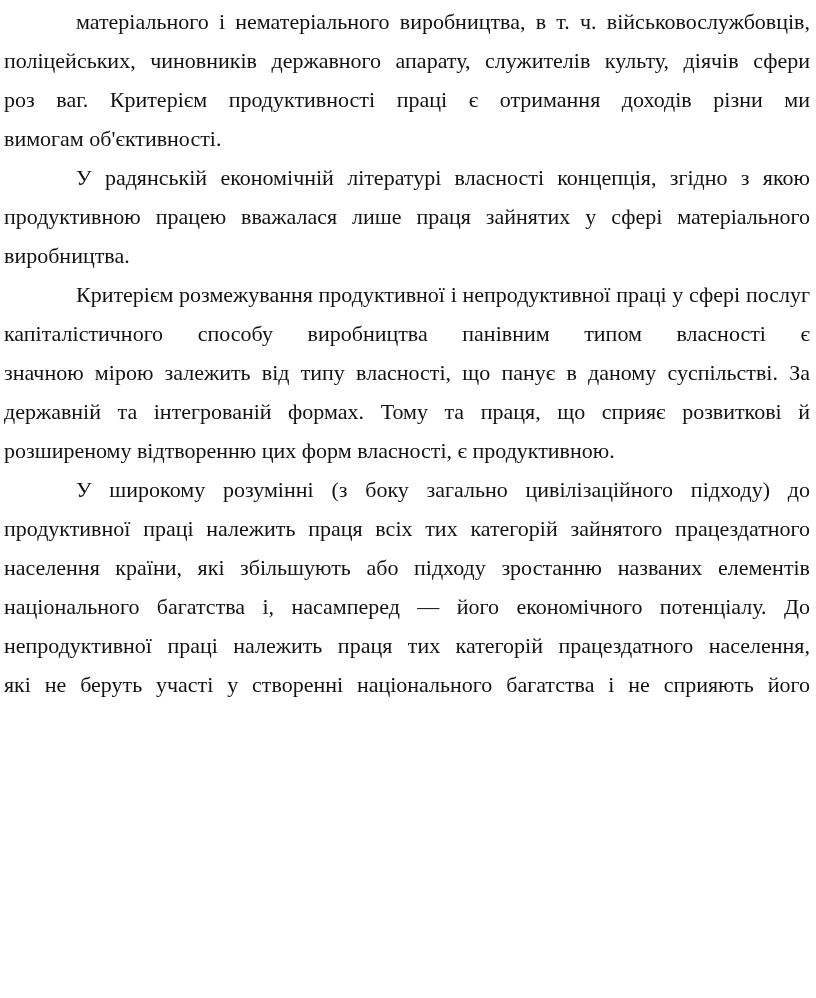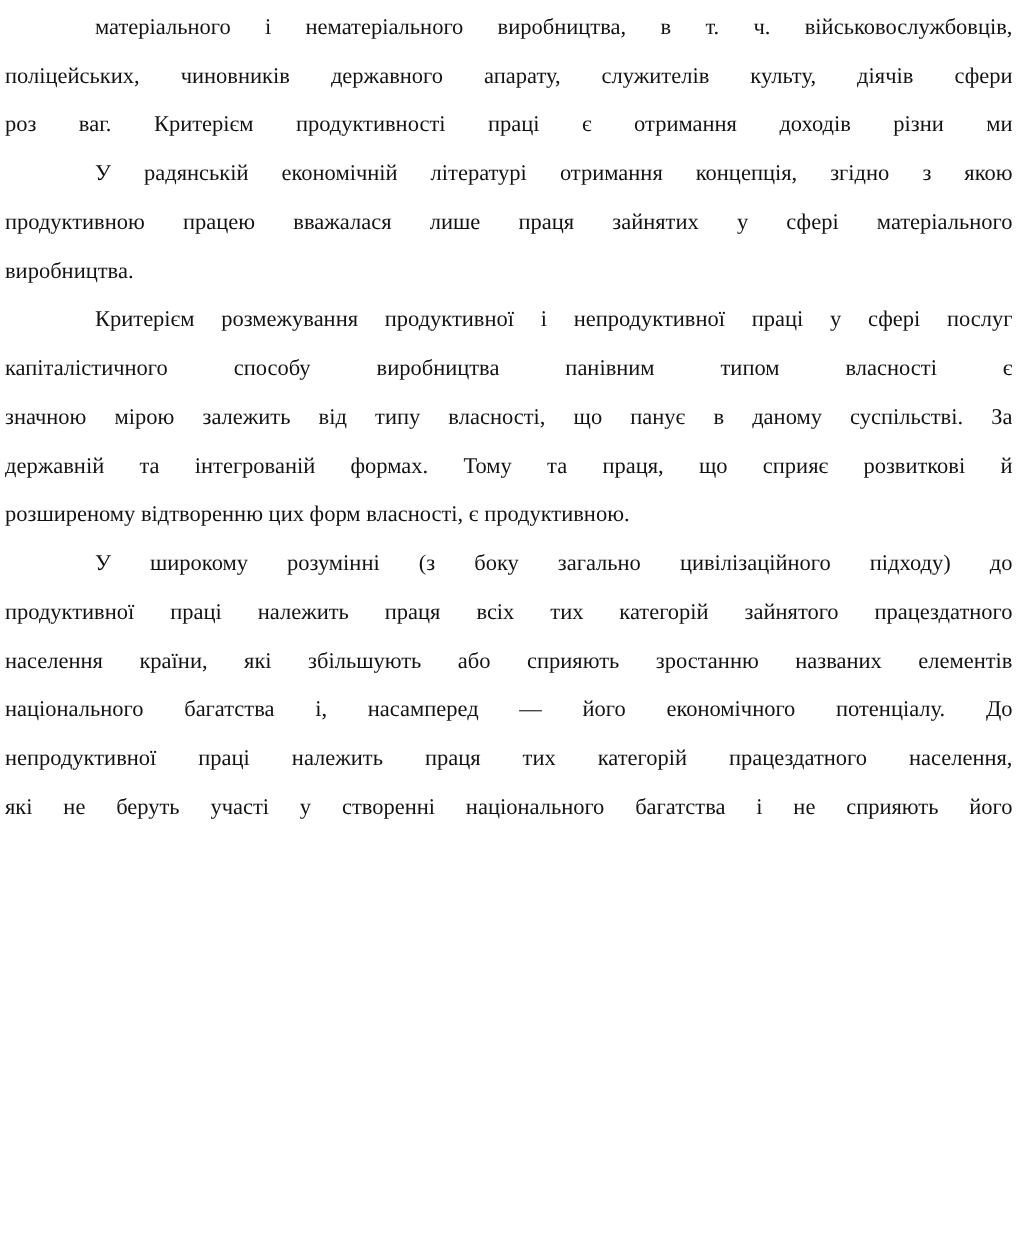--- a/index.html
+++ b/index.html
@@ -13,21 +13,21 @@
     overflow: hidden;
   }
   .page {
     box-sizing: border-box;
     width: 816px;
     height: 770px;
     padding: 2px 6px 0 4px;
     background: #ffffff;
     color: #121212;
     font-family: "Liberation Serif", "DejaVu Serif", serif;
-    font-size: 18px;
+    font-size: 22px;
   }
   .para {
     margin: 0;
   }
   .line {
     height: 39px;
     line-height: 39px;
     overflow: hidden;
     text-align: justify;
     text-align-last: justify;
@@ -52,34 +52,35 @@
   }
 </style>
 </head>
 <body>
 
 <div class="page">
     <div class="para">
       <div class="line first">матеріального і нематеріального виробництва, в т. ч. військовослужбовців,</div>
       <div class="line">поліцейських, чиновників державного апарату, служителів культу, діячів сфери</div>
       <div class="line">роз ваг. Критерієм продуктивності праці є отримання доходів різни ми</div>
+      <div class="line last">вимогам об'єктивності.</div>
     </div>
     <div class="para">
-      <div class="line first">У радянській економічній літературі отримання концепція, згідно з якою</div>
+      <div class="line first">У радянській економічній літературі власності концепція, згідно з якою</div>
       <div class="line">продуктивною працею вважалася лише праця зайнятих у сфері матеріального</div>
       <div class="line last">виробництва.</div>
     </div>
     <div class="para">
       <div class="line first">Критерієм розмежування продуктивної і непродуктивної праці у сфері послуг</div>
       <div class="line">капіталістичного способу виробництва панівним типом власності є</div>
       <div class="line">значною мірою залежить від типу власності, що панує в даному суспільстві. За</div>
       <div class="line">державній та інтегрованій формах. Тому та праця, що сприяє розвиткові й</div>
       <div class="line last">розширеному відтворенню цих форм власності, є продуктивною.</div>
     </div>
     <div class="para">
       <div class="line first">У широкому розумінні (з боку загально цивілізаційного підходу) до</div>
       <div class="line">продуктивної праці належить праця всіх тих категорій зайнятого працездатного</div>
-      <div class="line">населення країни, які збільшують або сприяють зростанню названих елементів</div>
+      <div class="line">населення країни, які збільшують або підходу зростанню названих елементів</div>
       <div class="line">національного багатства і, насамперед — його економічного потенціалу. До</div>
       <div class="line">непродуктивної праці належить праця тих категорій працездатного населення,</div>
       <div class="line">які не беруть участі у створенні національного багатства і не сприяють його</div>
     </div>
   </div>
 
 </body></html>

